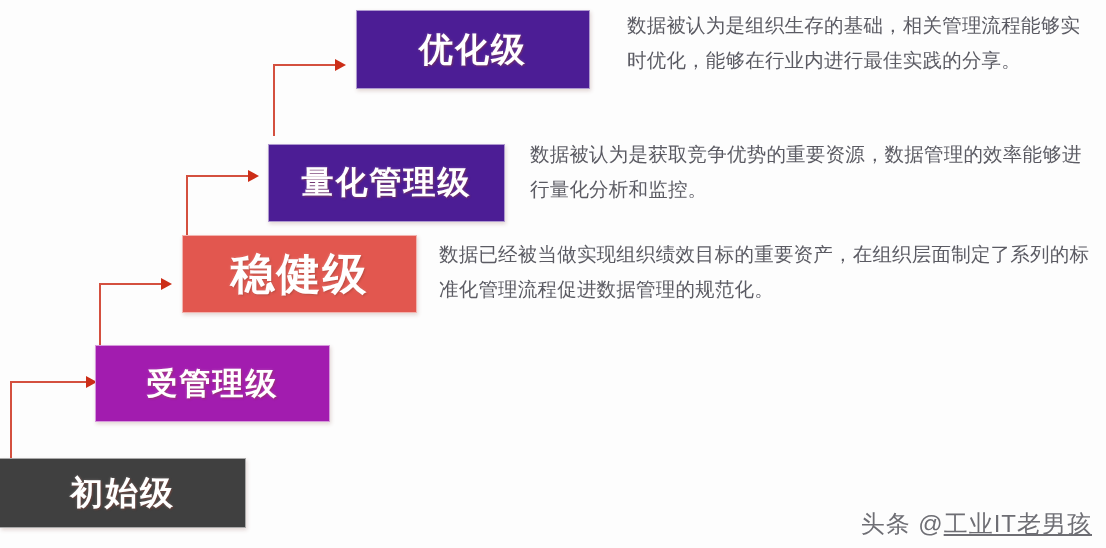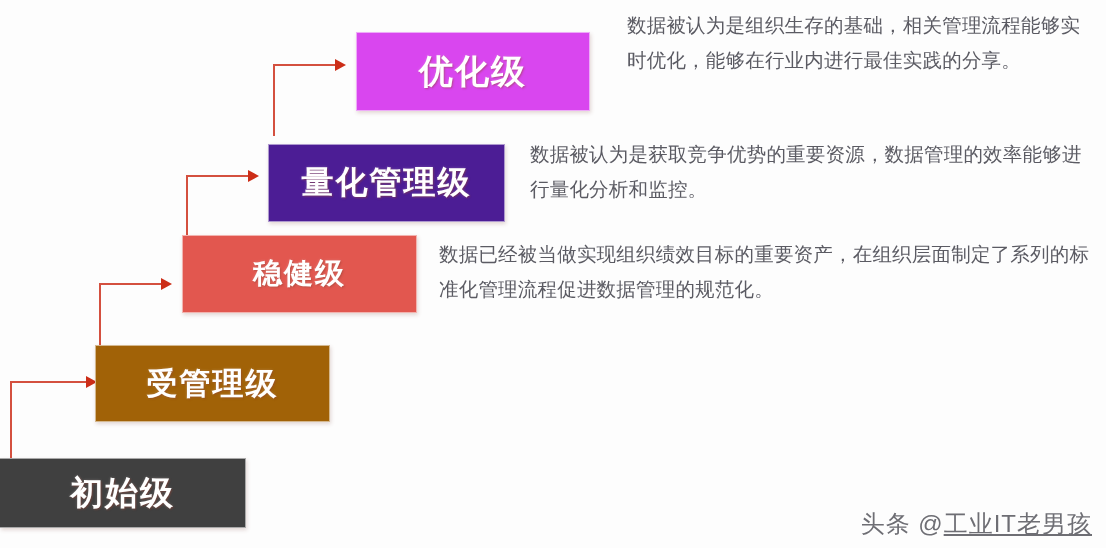--- a/index.html
+++ b/index.html
@@ -37,30 +37,30 @@
   .level-label {
     color: #ffffff;
     font-weight: bold;
     letter-spacing: 2px;
     text-shadow: 1px 1px 2px rgba(130,40,25,0.45),
                  0 0 3px rgba(255,255,255,0.25);
     white-space: nowrap;
   }
 
   
-  #box-optimized   { left: 356px; top: 32px;  width: 234px; height: 79px;  background: #d946ef; }
+  #box-optimized   { left: 356px; top: 10px;  width: 234px; height: 79px;  background: #4c1d95; }
   #box-quantified  { left: 268px; top: 144px; width: 237px; height: 78px;  background: #4c1d95; }
   #box-robust      { left: 182px; top: 235px; width: 235px; height: 78px;  background: #e2574f; }
-  #box-managed     { left: 95px;  top: 345px; width: 235px; height: 77px;  background: #a16207; }
+  #box-managed     { left: 95px;  top: 345px; width: 235px; height: 77px;  background: #a21caf; }
   #box-initial     { left: 0px;   top: 458px; width: 246px; height: 70px;  background: #404040;
                      border-left: none; }
 
   #box-optimized  .level-label { font-size: 34px; }
   #box-quantified .level-label { font-size: 32px; }
-  #box-robust     .level-label { font-size: 29px; }
+  #box-robust     .level-label { font-size: 44px; }
   #box-managed    .level-label { font-size: 31px; }
   #box-initial    .level-label { font-size: 33px; }
 
   
   .desc {
     position: absolute;
     color: #5b5b63;
     font-size: 19.5px;
     line-height: 35px;
     letter-spacing: 0.2px;

